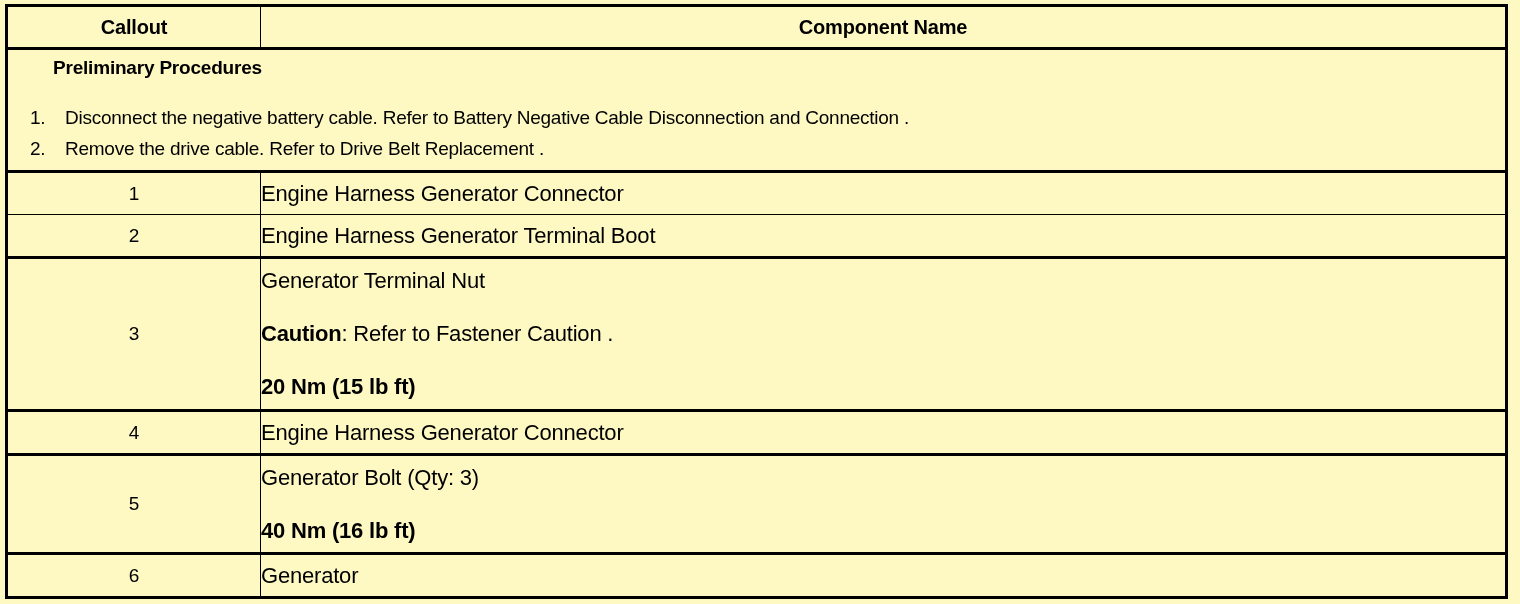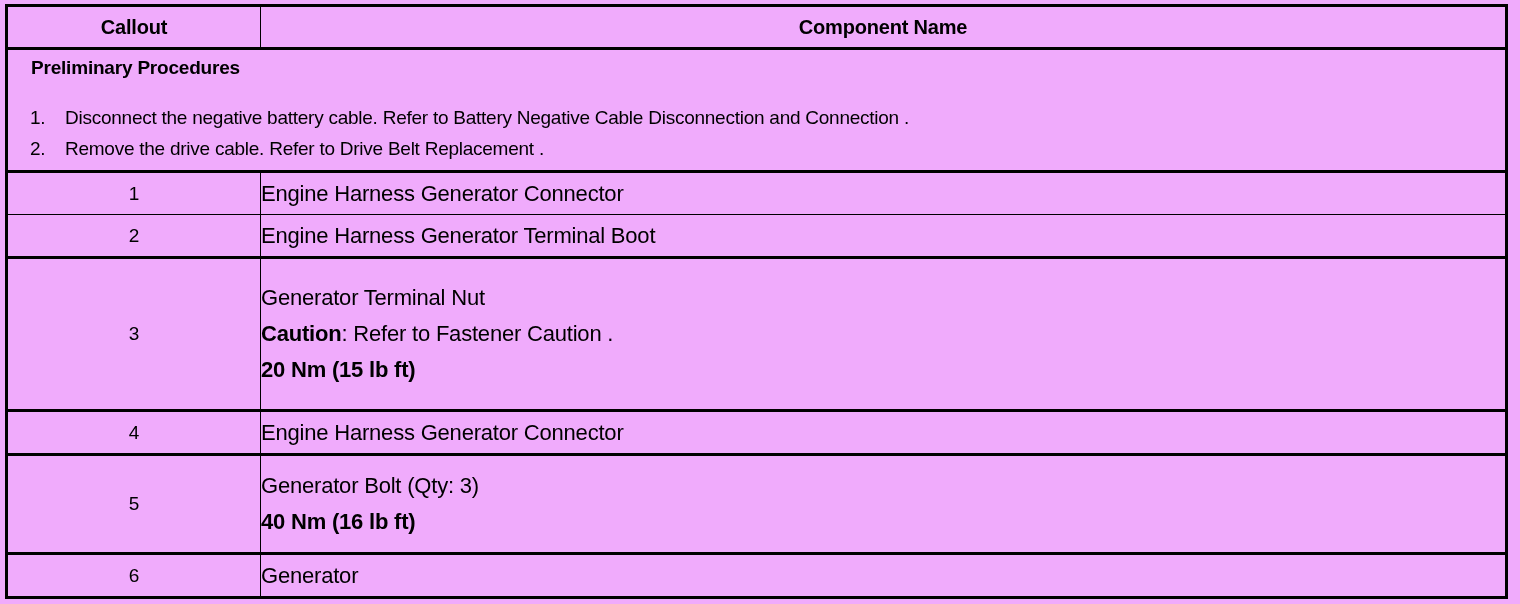--- a/index.html
+++ b/index.html
@@ -12,21 +12,21 @@
     height: 604px;
     font-family: "Liberation Sans", sans-serif;
     color: #000000;
     overflow: hidden;
   }
 
   #page {
     position: relative;
     width: 1520px;
     height: 604px;
-    background: #f0abfc;
+    background: #fef9c3;
   }
 
   .comp-table {
     position: absolute;
     left: 5px;
     top: 4px;
     width: 1500px;
     border-collapse: collapse;
     table-layout: fixed;
     border: 3px solid #000000;
@@ -58,21 +58,21 @@
   
   .prelim-cell {
     border-bottom: 3px solid #000000;
     padding: 13px 0 8px 0;
     height: 120px;
     vertical-align: top;
   }
   .prelim-title {
     font-weight: bold;
     font-size: 19px;
-    padding-left: 23px;
+    padding-left: 45px;
     line-height: 24px;
     letter-spacing: -0.2px;
   }
   .prelim-list {
     margin: 0;
     padding: 0;
     list-style: none;
     margin-top: 22px;
   }
   .prelim-list li {
@@ -102,21 +102,21 @@
     padding-left: 6px;
     vertical-align: middle;
     letter-spacing: -0.2px;
   }
   .name-cell .ln {
     display: block;
     line-height: 30px;
     white-space: nowrap;
   }
   .name-cell .ln + .ln {
-    margin-top: 6px;
+    margin-top: 23px;
   }
   .bold { font-weight: bold; }
 
   .row-h42  td { height: 41px; }
   .row-h151 td { height: 150px; }
   .row-h97 td { height: 96px; }
 
   .row-thick-top td { border-top-width: 3px; }
 </style>
 </head>

